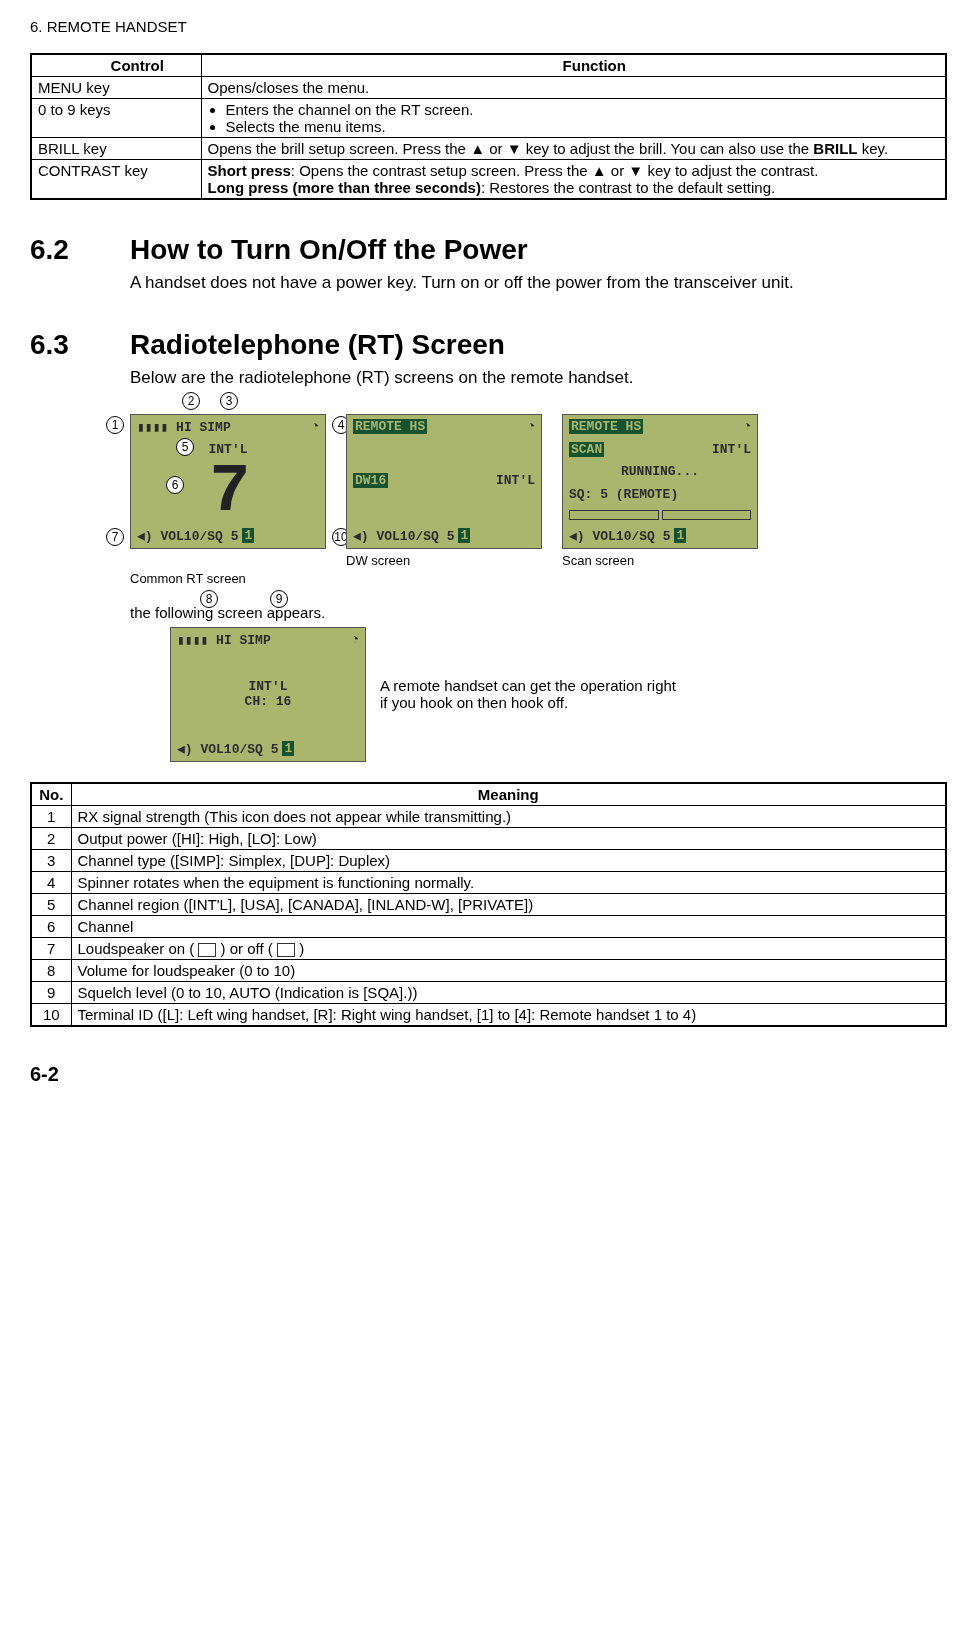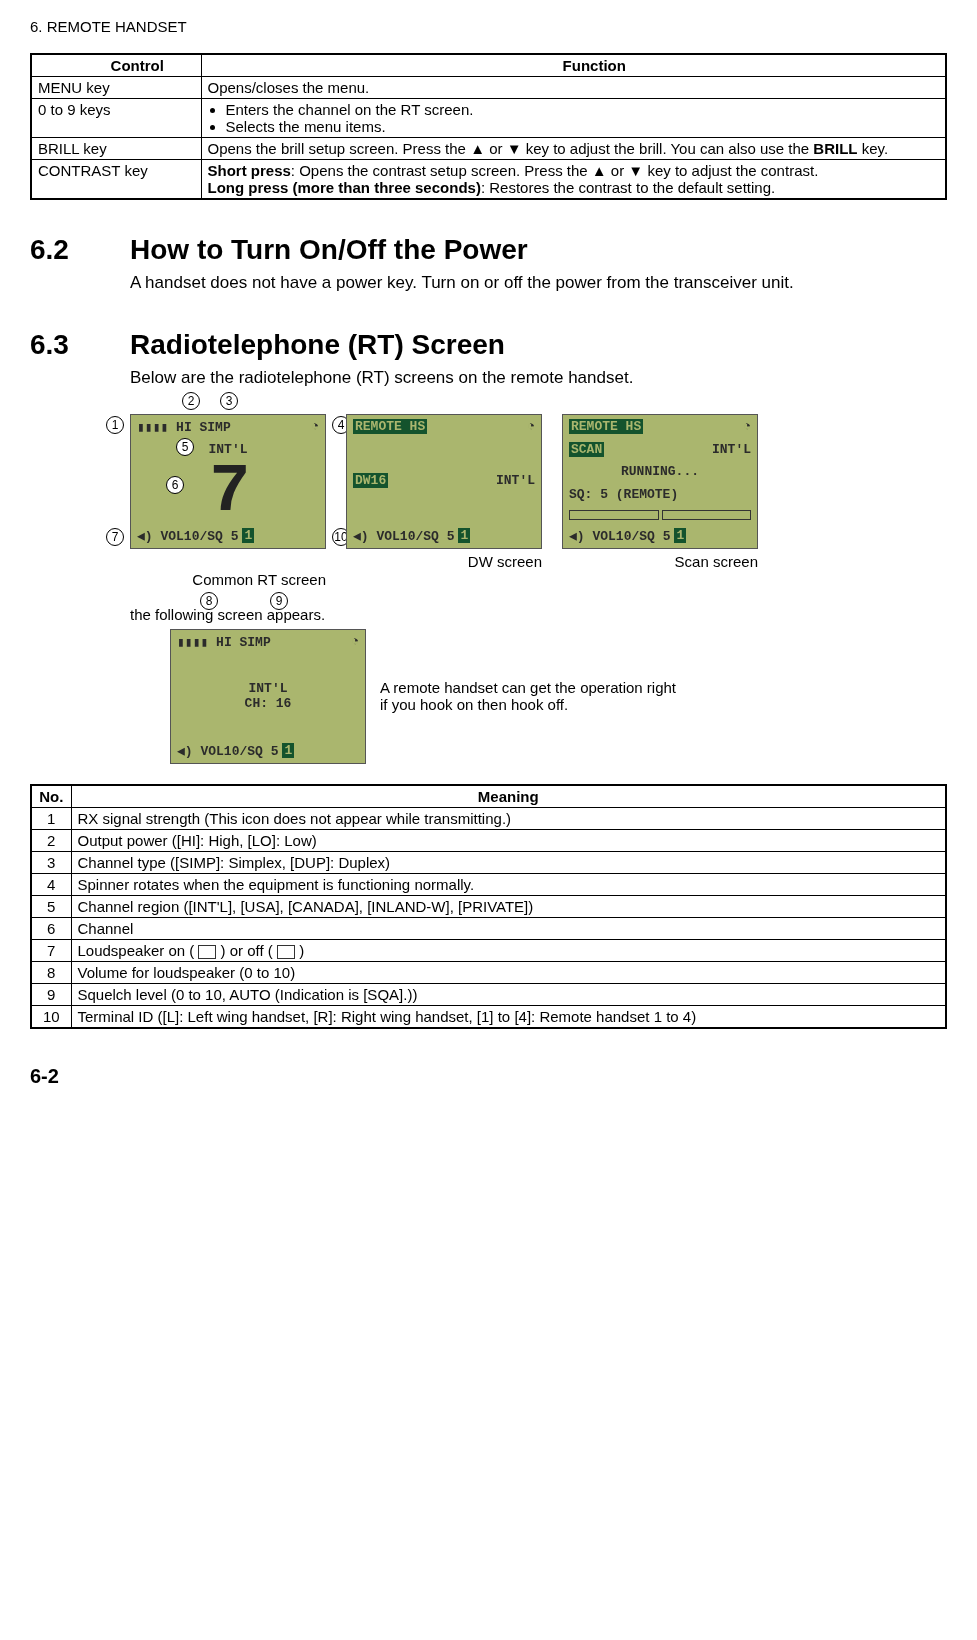--- a/index.html
+++ b/index.html
@@ -34,21 +34,21 @@
   .lcd {
     width: 196px; height:135px; background:#aab66e;
     border:1px solid #555; padding:4px 6px; font-family: "Courier New", monospace;
     font-size:13px; color:#2b2b2b; display:flex; flex-direction:column; justify-content:space-between;
   }
   .lcd .top-row { display:flex; justify-content:space-between; font-weight:bold; }
   .lcd .region { text-align:center; font-weight:bold; }
   .lcd .big { font-size:68px; font-weight:900; text-align:center; line-height:0.85; letter-spacing:-4px; color:#222; }
   .lcd .bot-row { display:flex; align-items:center; gap:4px; font-weight:bold; }
   .lcd .inv { background:#14532d; color:#aab66e; padding:0 2px; }
-  .lcd-caption { text-align:right; font-size:15px; margin-top:22px; }
+  .lcd-caption { text-align:left; font-size:13px; margin-top:22px; }
   .callout {
     position:absolute; width:18px; height:18px; border:1px solid #000; border-radius:50%;
     font-size:12px; display:flex; align-items:center; justify-content:center; background:#fff;
   }
   .offhook-area { margin: 18px 0 0 100px; }
   .offhook-text { font-size:15px; margin-bottom:6px; }
   .offhook-row { display:flex; gap:14px; align-items:center; }
   .offhook-desc { font-size:15px; max-width:300px; }
   .meaning-table { border:2px solid #000; margin-top:20px; }
   .meaning-table th, .meaning-table td {

